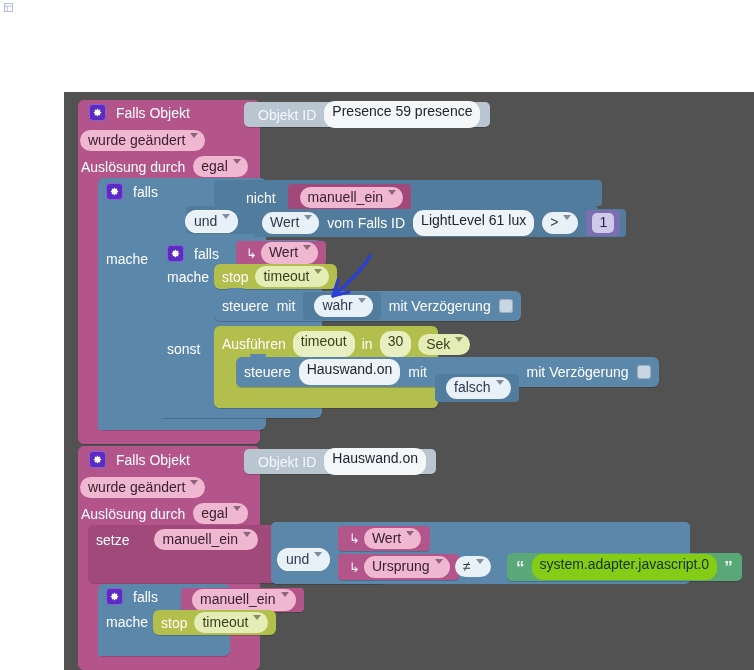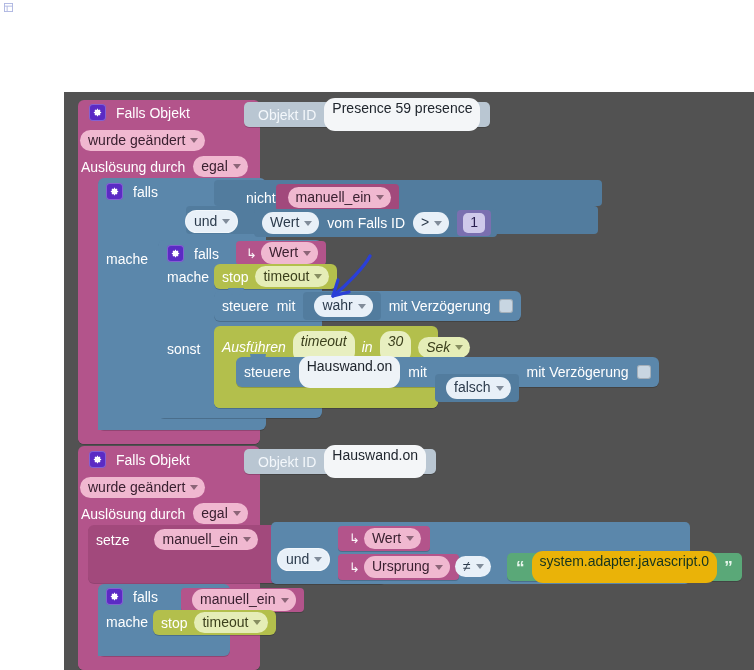--- a/index.html
+++ b/index.html
@@ -33,42 +33,42 @@
   
   .gear{
     width:17px;height:17px;border-radius:4px;background:#5b2bc4;
     display:flex;align-items:center;justify-content:center;flex:none;
     box-shadow:0 0 0 1px rgba(255,255,255,.25) inset;
   }
   .gear svg{display:block;}
 
   
   .dd{
-    display:inline-flex;align-items:center;gap:5px;
+    display:inline-flex;align-items:flex-start;gap:5px;
     border-radius:12px;padding:2px 7px 3px 8px;
     font-size:14px;line-height:1.15;white-space:nowrap;
   }
   .dd .caret{
     width:0;height:0;border-left:4px solid transparent;border-right:4px solid transparent;
     border-top:5px solid currentColor;opacity:.55;margin-top:1px;
   }
   
   .dd.pink{background:#f0b8d0;color:#3a2030;}
   .dd.blue{background:#e8f0f8;color:#2c3b4c;}
   .dd.olive{background:#e5edb7;color:#3b3f1c;}
   .dd.outline{border:1px solid rgba(255,255,255,.45);}
 
   
   .fld{
     display:inline-flex;align-items:center;border-radius:11px;
-    padding:2px 8px 14px;font-size:14px;white-space:nowrap;line-height:1.15;
+    padding:2px 8px 8px;font-size:14px;white-space:nowrap;line-height:1.15;
   }
   .fld.white{background:#f4f6f8;color:#20262e;}
   .fld.whiteblue{background:#eef3f7;color:#20262e;}
-  .fld.greenf{background:#eab308;color:#15341f;}
+  .fld.greenf{background:#84cc16;color:#15341f;}
 
   
   .cbx{width:14px;height:14px;border-radius:3px;background:#c8d6e2;flex:none;
        box-shadow:0 0 0 1px rgba(0,0,0,.18) inset;}
 
   
   .argl{color:#fff;font-size:13px;line-height:1;margin-right:4px;opacity:.95;}
 
   
   .q{color:#eaf7ee;font-size:17px;font-weight:bold;line-height:1;}
@@ -153,21 +153,21 @@
     <div class="blk row" style="left:42px;top:91px;gap:10px;">
       <span class="gear">
         <svg width="11" height="11" viewBox="0 0 24 24" fill="#ffffff">
           <path d="M12 8.5a3.5 3.5 0 100 7 3.5 3.5 0 000-7zm0 5.2a1.7 1.7 0 110-3.4 1.7 1.7 0 010 3.4z"></path>
           <path d="M20 13.1v-2.2l-2-.4a6.4 6.4 0 00-.7-1.7l1.2-1.7-1.6-1.6-1.7 1.2a6.4 6.4 0 00-1.7-.7l-.4-2h-2.2l-.4 2a6.4 6.4 0 00-1.7.7L7.1 5.5 5.5 7.1l1.2 1.7a6.4 6.4 0 00-.7 1.7l-2 .4v2.2l2 .4c.16.6.4 1.17.7 1.7l-1.2 1.7 1.6 1.6 1.7-1.2c.53.3 1.1.54 1.7.7l.4 2h2.2l.4-2c.6-.16 1.17-.4 1.7-.7l1.7 1.2 1.6-1.6-1.2-1.7c.3-.53.54-1.1.7-1.7l2-.4z"></path>
         </svg>
       </span>
       <span class="label">falls</span>
     </div>
 
-    <div class="blk row" style="left:182px;top:92px;gap:0;">
+    <div class="blk row" style="left:182px;top:92px;gap:12px;">
       <span class="label">nicht</span>
       <span class="blk c-pink-d" style="position:relative;left:0;top:0;border-radius:4px;padding:3px 8px 3px 12px;">
         <span class="dd pink">
           <span>manuell_ein</span>
           <i class="caret"></i>
         </span>
       </span>
     </div>
 
     <div class="blk" style="left:121px;top:118px;">
@@ -176,20 +176,21 @@
         <i class="caret"></i>
       </span>
     </div>
 
     <div class="blk c-blue-d row" style="left:190px;top:117px;height:28px;border-radius:4px;padding:0 6px 0 8px;gap:8px;">
       <span class="dd blue">
         <span>Wert</span>
         <i class="caret"></i>
       </span>
       <span class="label">vom Falls ID</span>
+      <span class="fld whiteblue">LightLevel 61 lux</span>
       <span class="dd blue">
         <span>&gt;</span>
         <i class="caret"></i>
       </span>
       <span class="blk c-num" style="position:relative;left:0;top:0;border-radius:4px;padding:3px 6px;">
         <span class="fld" style="background:#cfc9ea;color:#2b2050;padding:1px 7px 2px;border-radius:5px;">1</span>
       </span>
     </div>
 
     <div class="blk" style="left:42px;top:158px;">
@@ -243,21 +244,21 @@
       <span class="cbx"></span>
     </div>
 
     <div class="blk" style="left:103px;top:248px;">
       <span class="label">sonst</span>
     </div>
 
     <div class="blk c-olive rounded shadow" style="left:150px;top:234px;width:224px;height:82px;border-radius:6px;"></div>
     <div class="blk c-olive" style="left:150px;top:300px;width:224px;height:16px;border-radius:0 0 6px 6px;"></div>
 
-    <div class="blk row" style="left:158px;top:239px;gap:7px;font-style:italic;">
+    <div class="blk row" style="left:158px;top:239px;gap:7px;">
       <span class="label">Ausführen</span>
       <span class="fld" style="background:#e8efc0;color:#3b3f1c;">timeout</span>
       <span class="label">in</span>
       <span class="fld" style="background:#e8efc0;color:#3b3f1c;">30</span>
       <span class="dd olive">
         <span>Sek</span>
         <i class="caret"></i>
       </span>
     </div>
 

